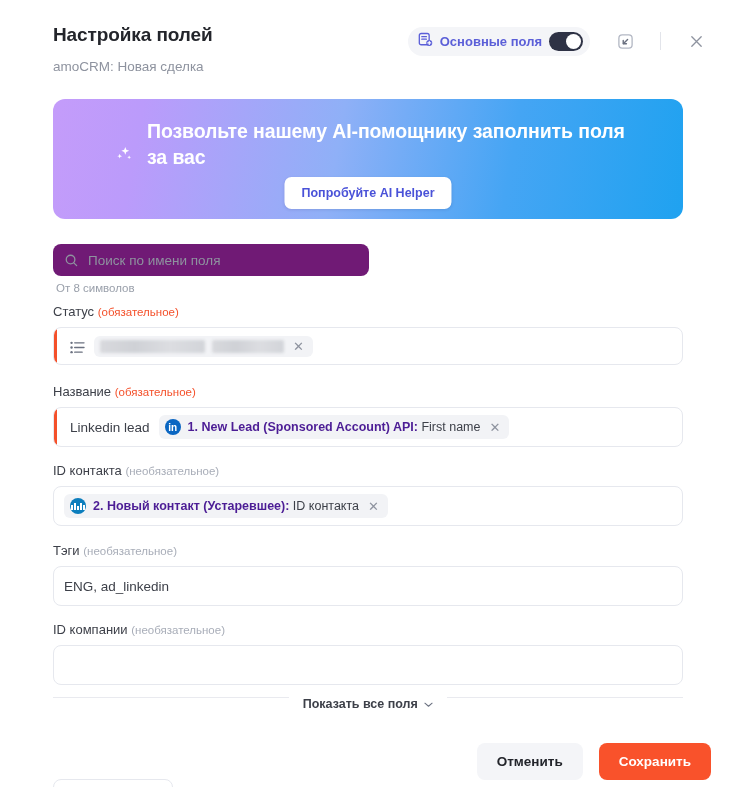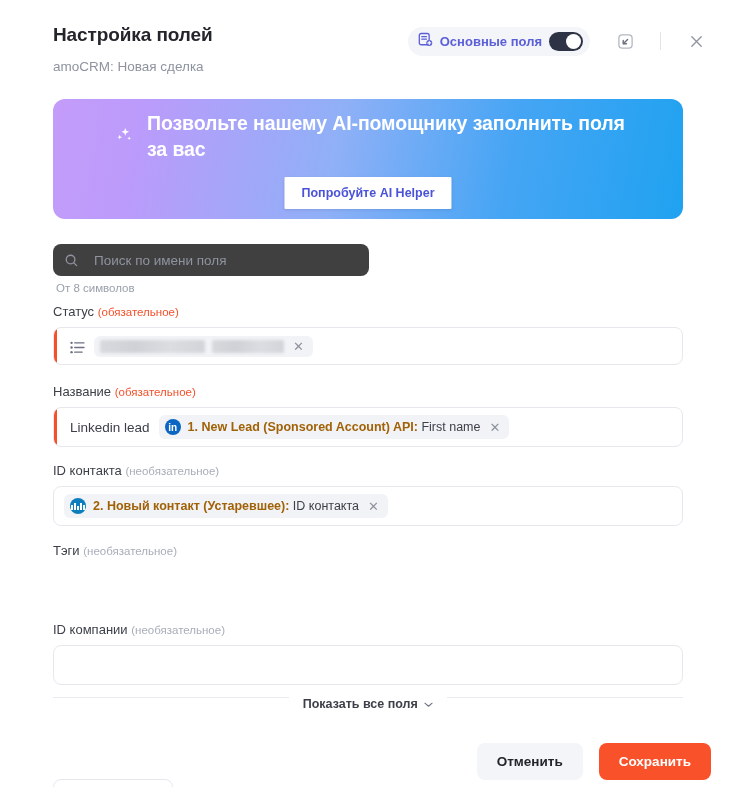--- a/index.html
+++ b/index.html
@@ -39,41 +39,41 @@
   .divider-v { width:1px; height:18px; background:#e2e4ea; margin:0 8px; }
 
   
   .banner {
     position:absolute; left:53px; top:99px; width:630px; height:120px;
     border-radius:12px;
     background: linear-gradient(100deg,#c49cfa 0%, #bb9bfb 14%, #8fb0f7 45%, #45a5f4 72%, #1fa2f0 100%);
     overflow:hidden;
   }
   .banner-head {
-    position:absolute; left:60px; top:12px; right:48px;
-    display:flex; align-items:center; gap:12px;
+    position:absolute; left:60px; top:20px; right:48px;
+    display:flex; align-items:flex-end; gap:12px;
   }
   .banner-text {
     font-size:19.5px; font-weight:700; color:#ffffff; line-height:1.32;
     letter-spacing:-0.1px;
   }
   .banner-btn {
     position:absolute; left:50%; transform:translateX(-50%); top:78px;
-    background:#ffffff; border:none; border-radius:1px;
+    background:#ffffff; border:none; border-radius:7px;
     padding:9px 17px; font-size:12.5px; font-weight:700; color:#4a52d8;
     font-family:"Liberation Sans", sans-serif; cursor:pointer;
     box-shadow:0 1px 3px rgba(40,40,90,.13);
     white-space:nowrap;
   }
 
   
   .search-wrap { position:absolute; left:53px; top:244px; }
   .search-box {
-    width:316px; height:32px; background:#404040; border-radius:8px;
-    display:flex; align-items:center; padding:0 11px; gap:15px;
+    width:316px; height:32px; background:#701a75; border-radius:8px;
+    display:flex; align-items:center; padding:0 11px; gap:9px;
   }
   .search-ph { font-size:13.5px; color:#8e939f; }
   .search-hint { margin-top:6px; margin-left:3px; font-size:11.5px; color:#9aa0ab; }
 
   
   .field { position:absolute; left:53px; width:630px; }
   .f-label { font-size:13px; color:#3d4049; margin-bottom:8px; }
   .f-label .req { color:#f4502a; font-size:11.5px; }
   .f-label .opt { color:#a8adb8; font-size:11.5px; }
   .f-box {
@@ -90,21 +90,21 @@
   .f-box.required { padding-left:16px; }
 
   .list-icon { width:15px; height:13px; flex:none; }
 
   .chip {
     display:inline-flex; align-items:center; gap:7px;
     background:#f2f3f6; border-radius:6px; padding:4px 7px 4px 6px;
     max-width:100%;
   }
   .chip-txt { font-size:12.5px; color:#3d4049; white-space:nowrap; }
-  .chip-txt b { font-weight:700; color:#a16207; }
+  .chip-txt b { font-weight:700; color:#4c1d95; }
   .chip-x { font-size:13px; color:#8e939f; line-height:1; padding:0 2px; cursor:pointer; }
   .blurblk { height:13px; border-radius:2px; background:linear-gradient(90deg,#d8d9dd,#cfd1d6,#dcdde1,#d2d4d9); filter:blur(1.4px); }
 
   .ico-sq { width:16px; height:16px; border-radius:8px; flex:none; display:flex; align-items:center; justify-content:center; }
   .ico-li { background:#0a66c2; color:#fff; font-size:10px; font-weight:700; font-family:"Liberation Sans",sans-serif; }
   .ico-amo { background:#0c7ebd; }
   .ico-amo .bars { display:flex; gap:1px; align-items:flex-end; }
   .ico-amo .bars i { display:block; width:2px; background:#fff; }
 
   .plain-val { font-size:13.5px; color:#3d4049; }
@@ -264,20 +264,23 @@
         <span class="chip-x">✕</span>
       </span>
     </div>
   </div>
 
   <div class="field" style="top:543px;">
     <div class="f-label">
       <span>Тэги</span>
       <span class="opt">(необязательное)</span>
     </div>
+    <div class="f-box tall">
+      <span class="plain-val">ENG, ad_linkedin</span>
+    </div>
   </div>
 
   <div class="field" style="top:622px;">
     <div class="f-label">
       <span>ID компании</span>
       <span class="opt">(необязательное)</span>
     </div>
     <div class="f-box" style="min-height:40px;">
       <span class="plain-val"></span>
     </div>

